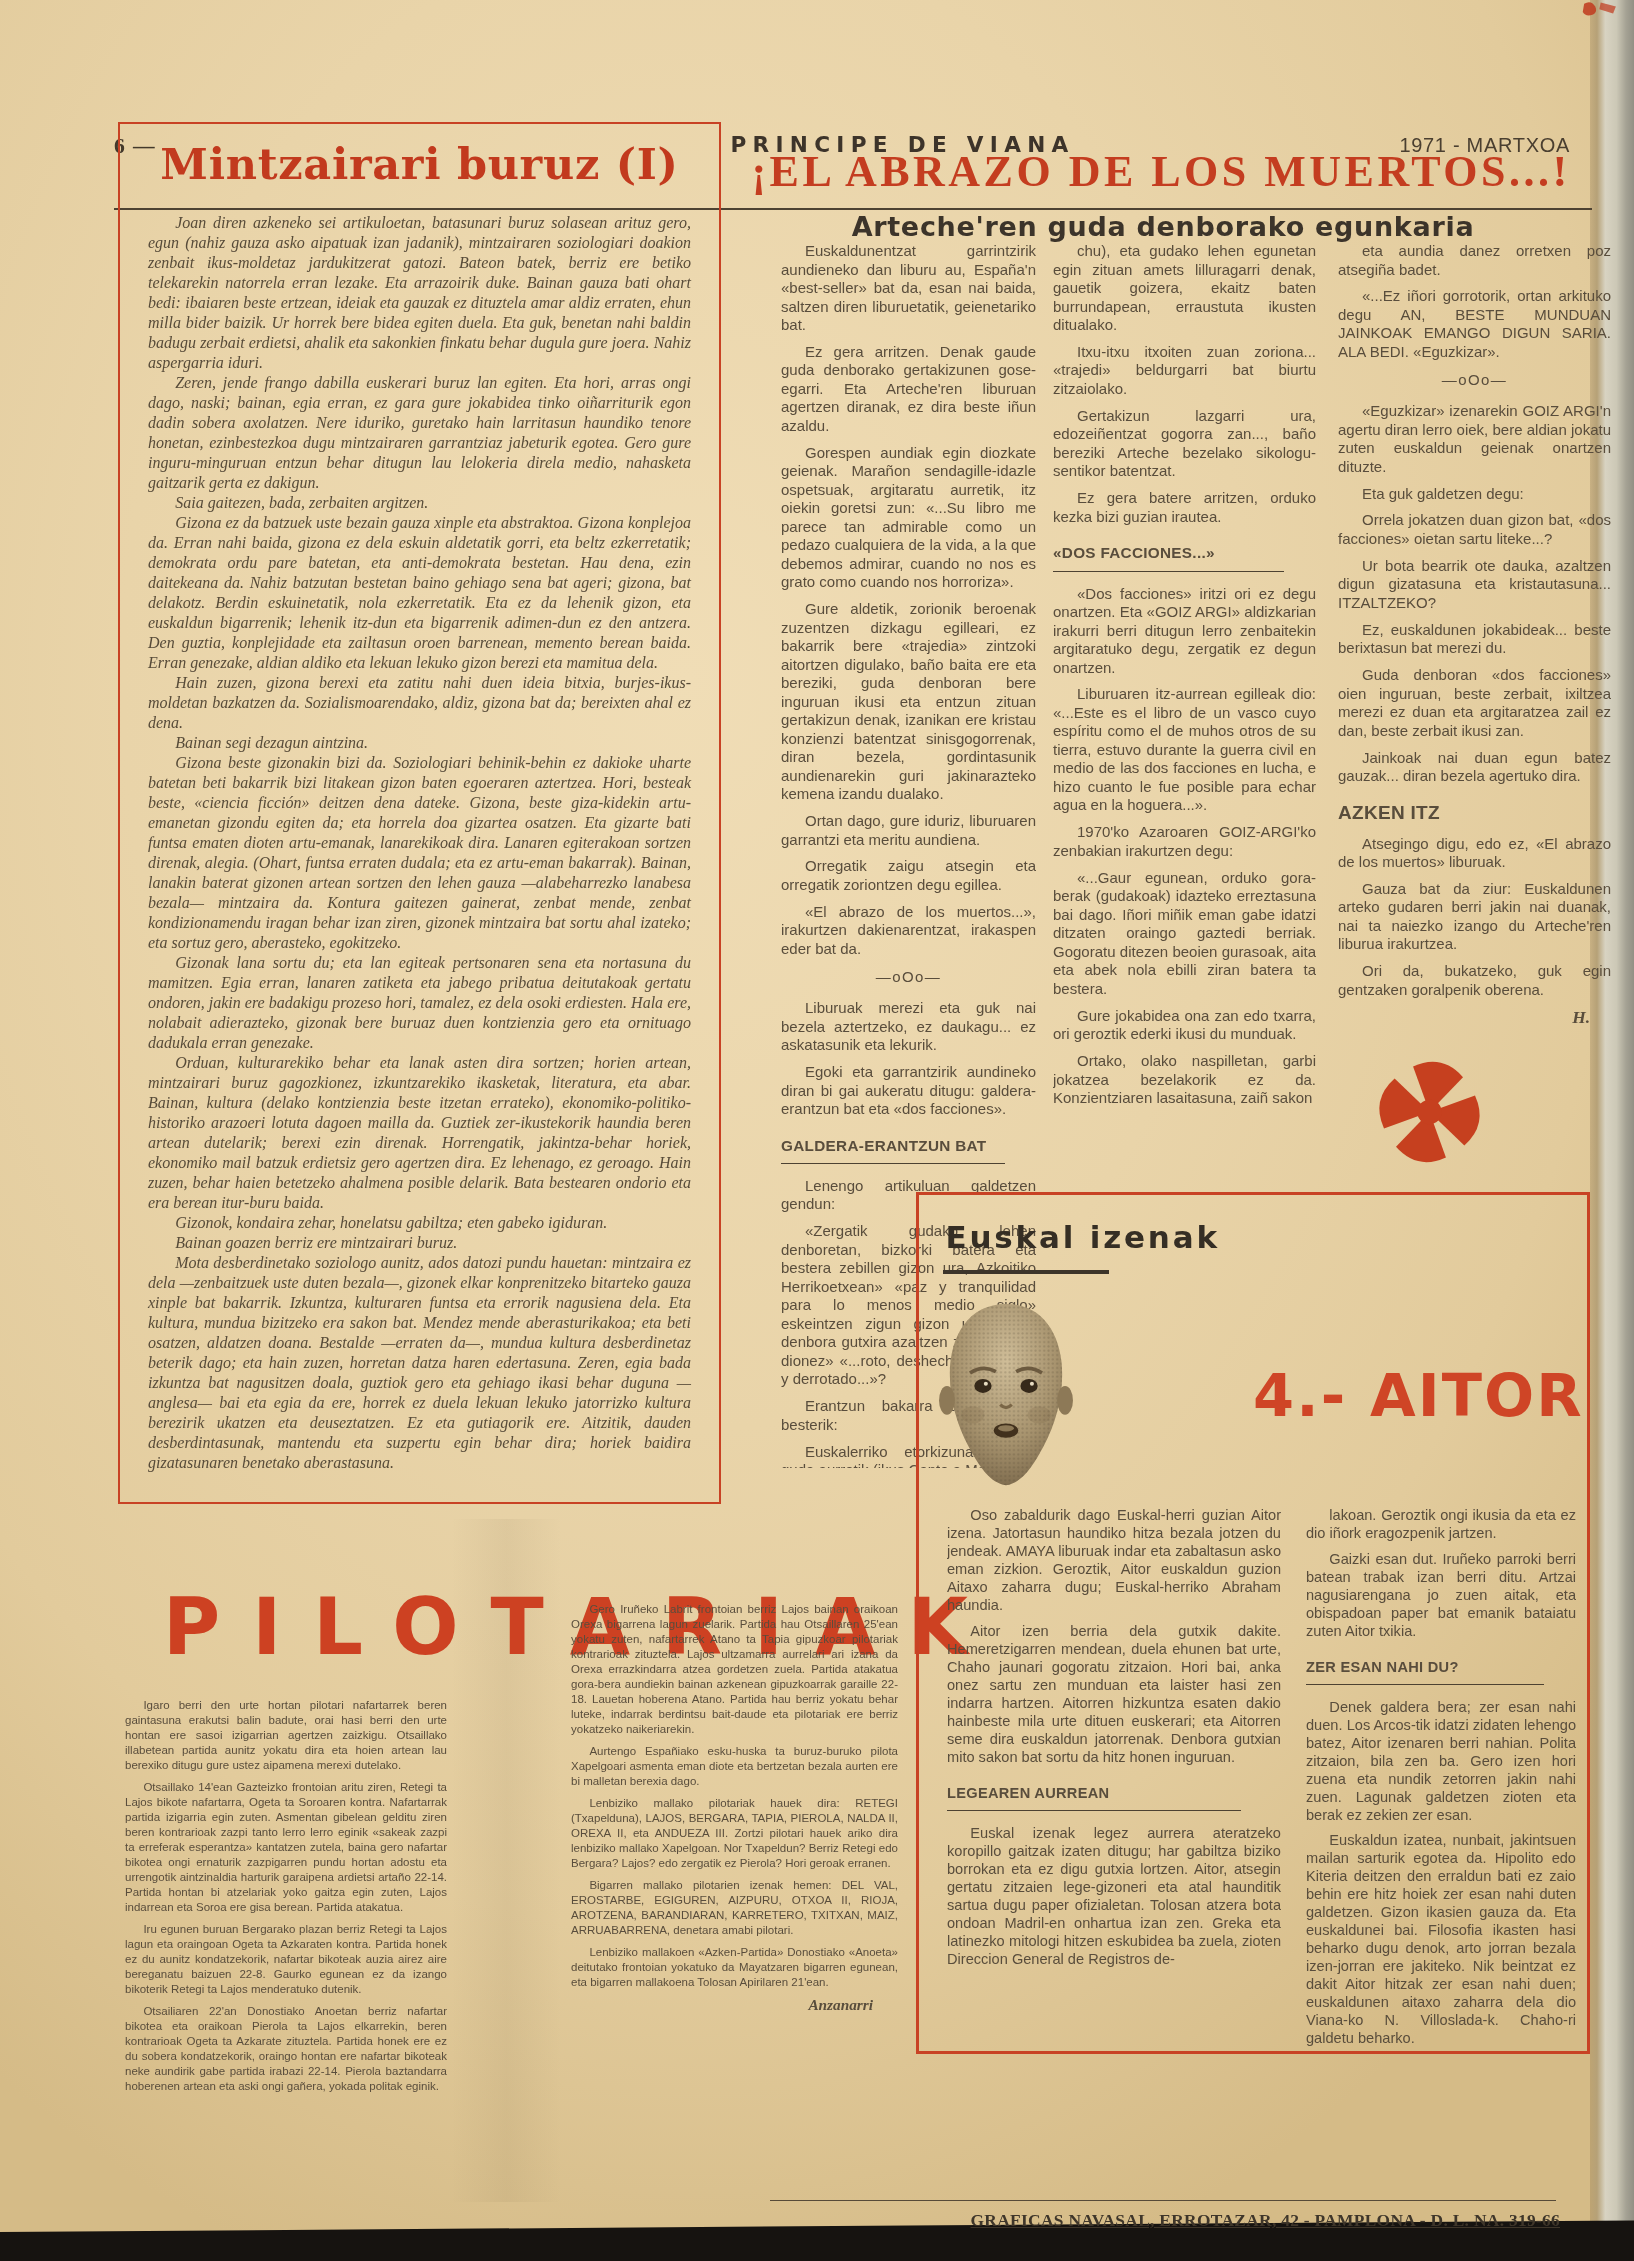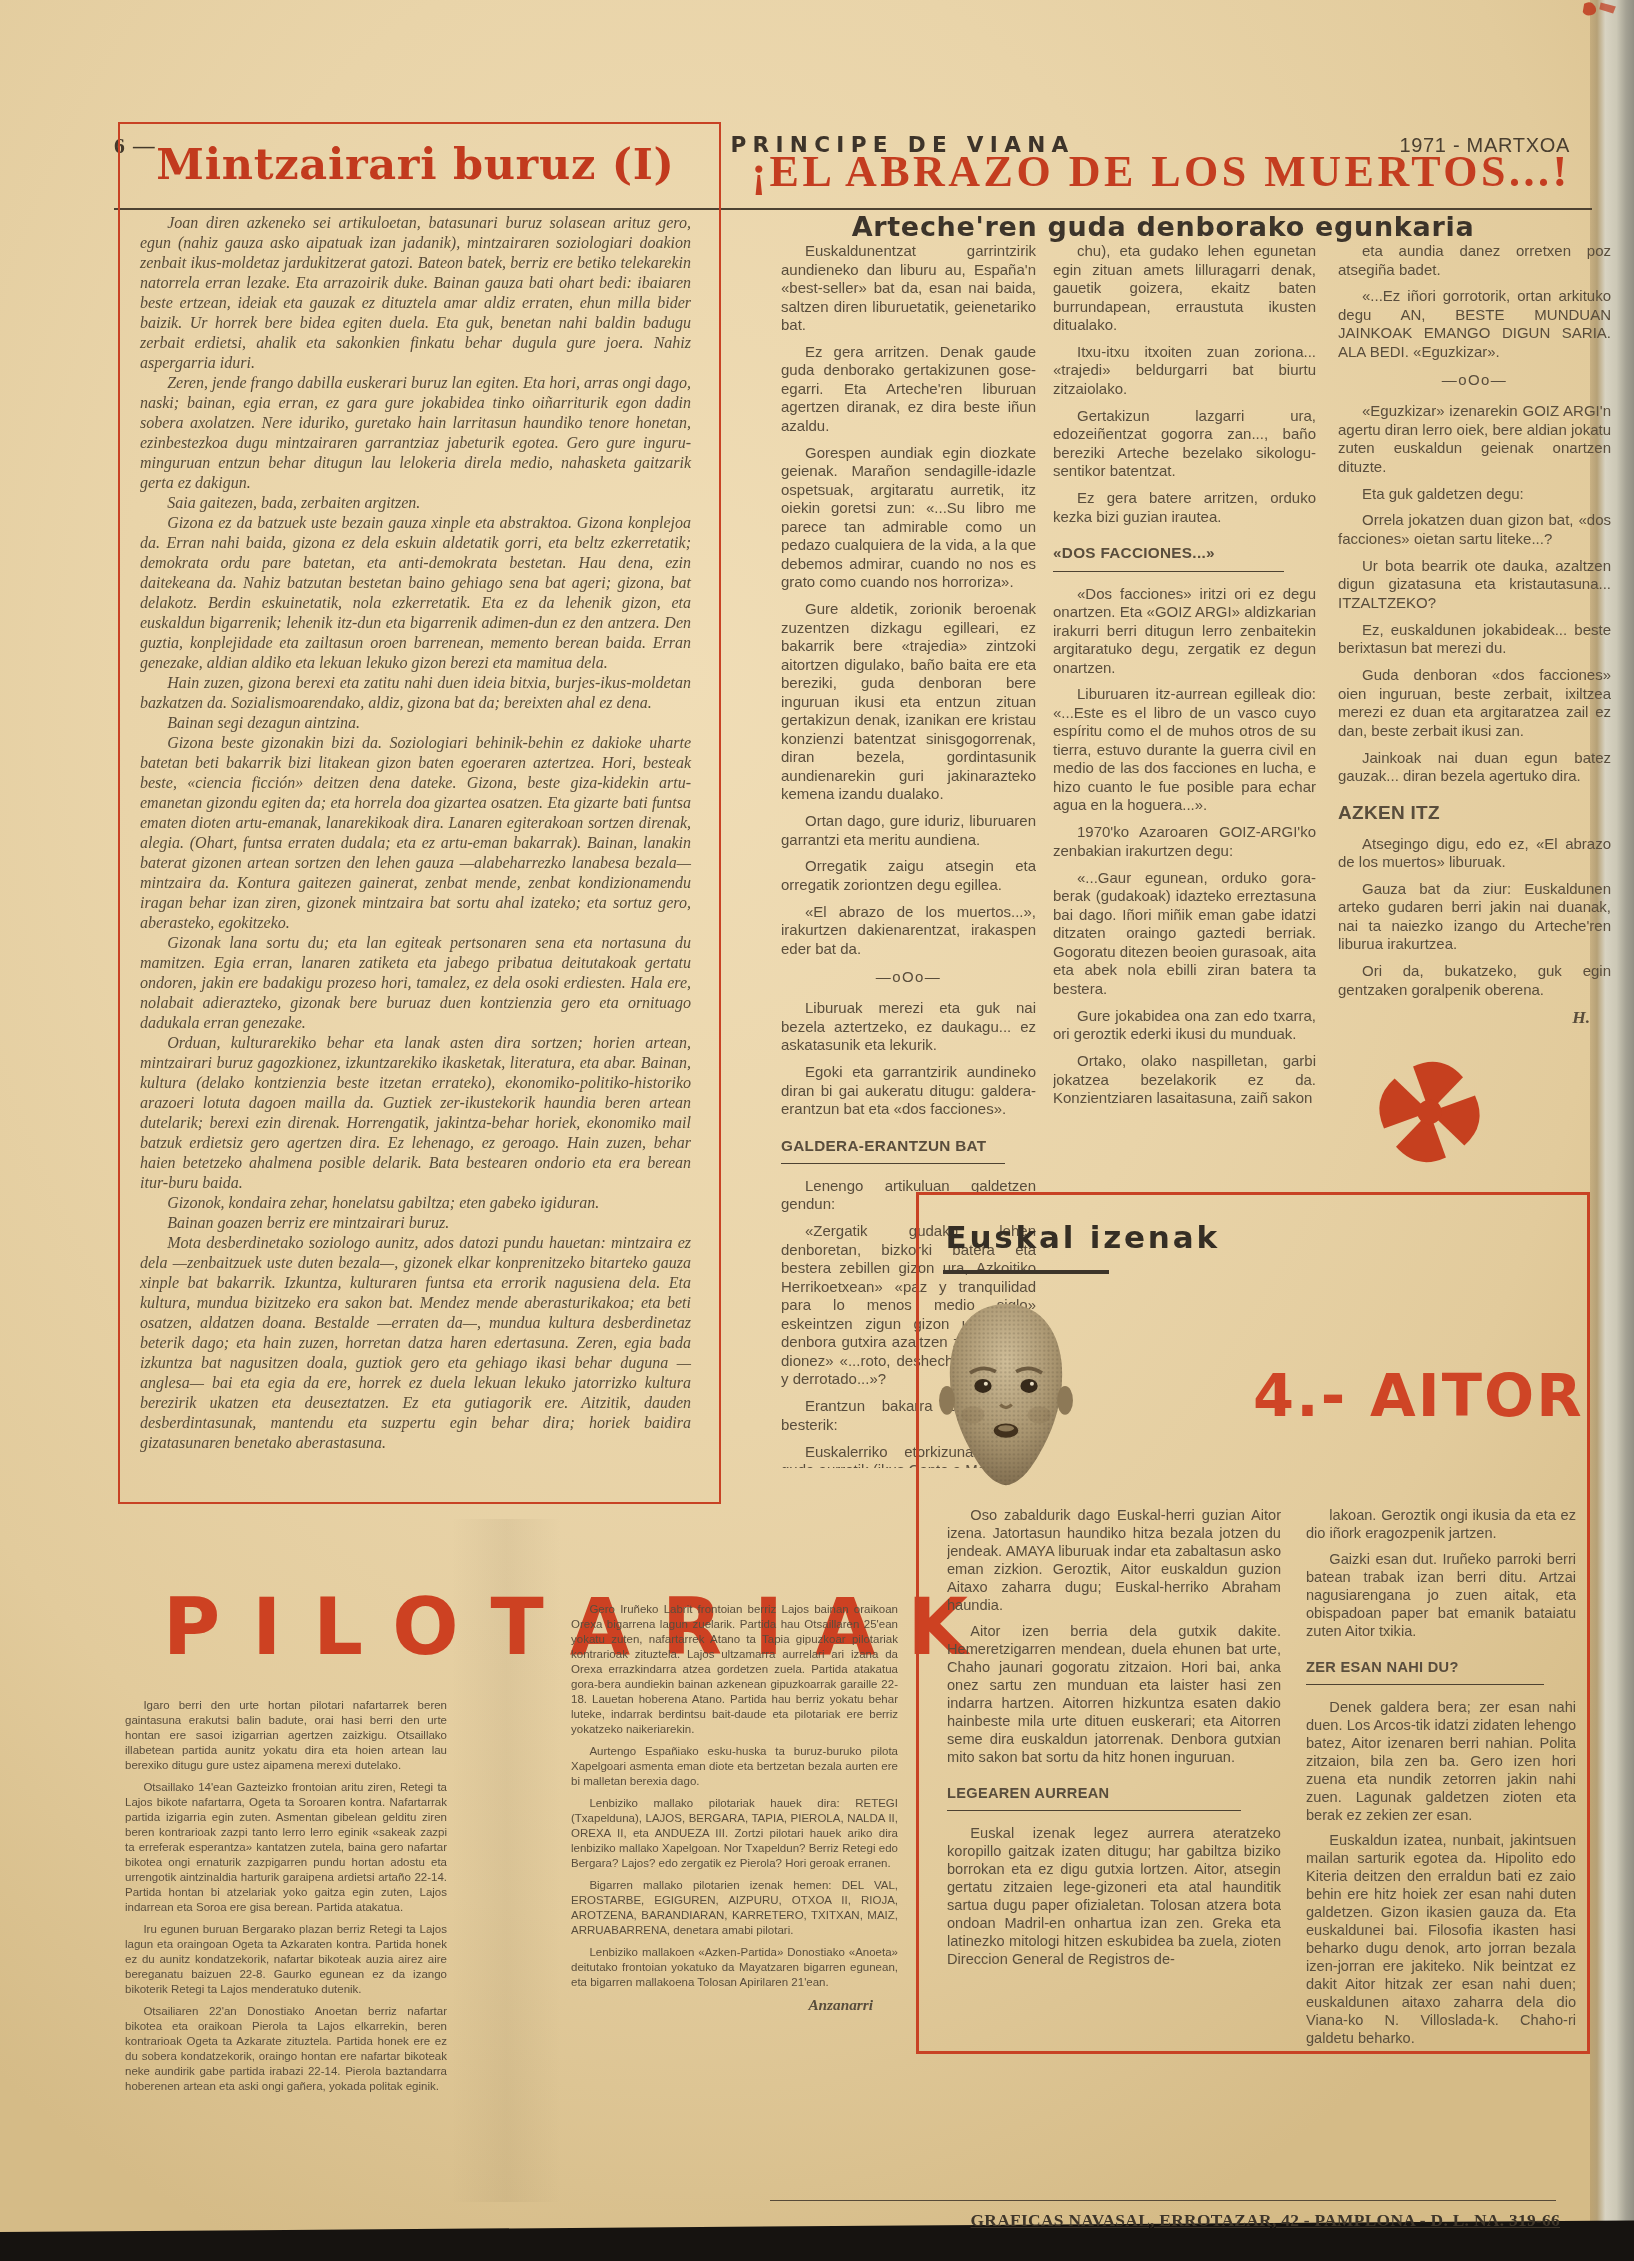--- a/index.html
+++ b/index.html
@@ -21,21 +21,21 @@
   
   .hdr-no{position:absolute;left:114px;top:134px;font:bold 21.6px "Liberation Serif",serif;color:#44392b;letter-spacing:1.4px;}
   .hdr-title{position:absolute;left:126px;top:132px;width:1553px;text-align:center;
     font:bold 21.6px "DejaVu Sans",sans-serif;letter-spacing:6.3px;color:#3d342a;}
   .hdr-date{position:absolute;left:1358px;top:134px;width:212px;text-align:right;
     font:20px "Liberation Sans",sans-serif;letter-spacing:0.7px;color:#4a3f30;}
   .hdr-rule{position:absolute;left:114px;top:208px;width:1478px;height:2.1px;background:#4d4232;}
 
   
   .mintz-box{position:absolute;left:118px;top:122px;width:603px;height:1382px;
-    border:2.8px solid #c84224;padding:11px 28px 7px 20px;overflow:hidden;}
+    border:2.8px solid #c84224;padding:11px 28px 7px 28px;overflow:hidden;}
   .mintz-title{margin:4.2px 0 24px 0;text-align:center;font:bold 43px "DejaVu Serif",serif;
     color:#c23a1e;letter-spacing:0.7px;}
   .mintz-body{font:italic 16px "Liberation Serif",serif;line-height:20px;color:#574b39;}
   .mintz-body .blk-p{text-indent:1.7em;text-align:justify;margin:0;}
 
   
   .abr-headline{position:absolute;left:731px;top:117px;width:860px;text-align:center;
     font:bold 44px "Liberation Serif",serif;color:#c43d20;letter-spacing:3.5px;white-space:nowrap;}
   .abr-sub{position:absolute;left:780px;top:189px;width:766px;text-align:center;
     font:bold 27px "DejaVu Sans",sans-serif;color:#3c342a;letter-spacing:0.7px;}

